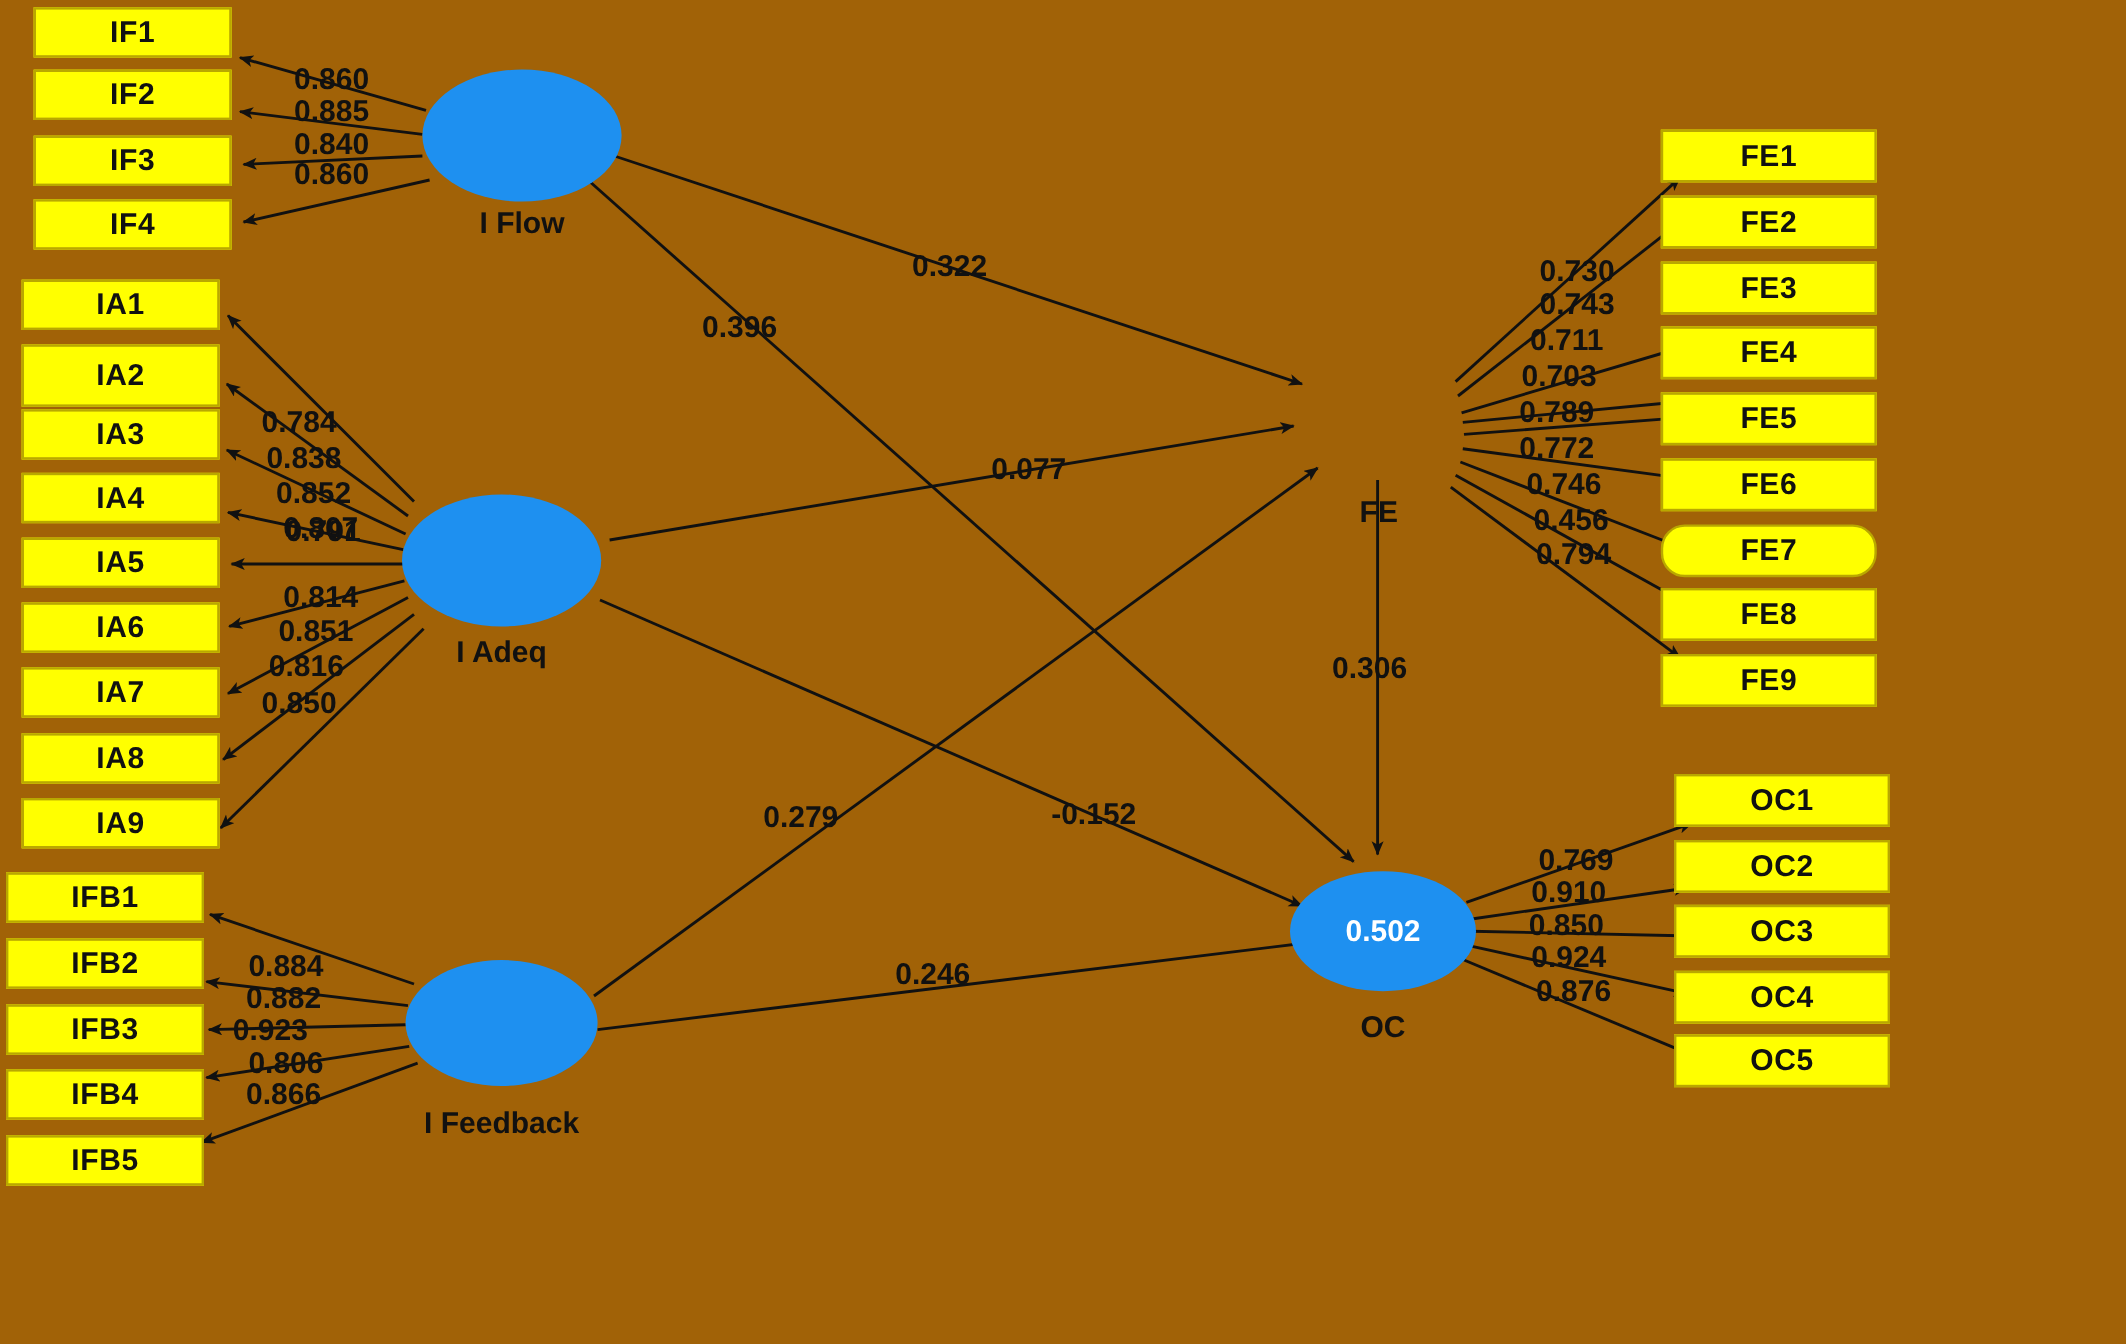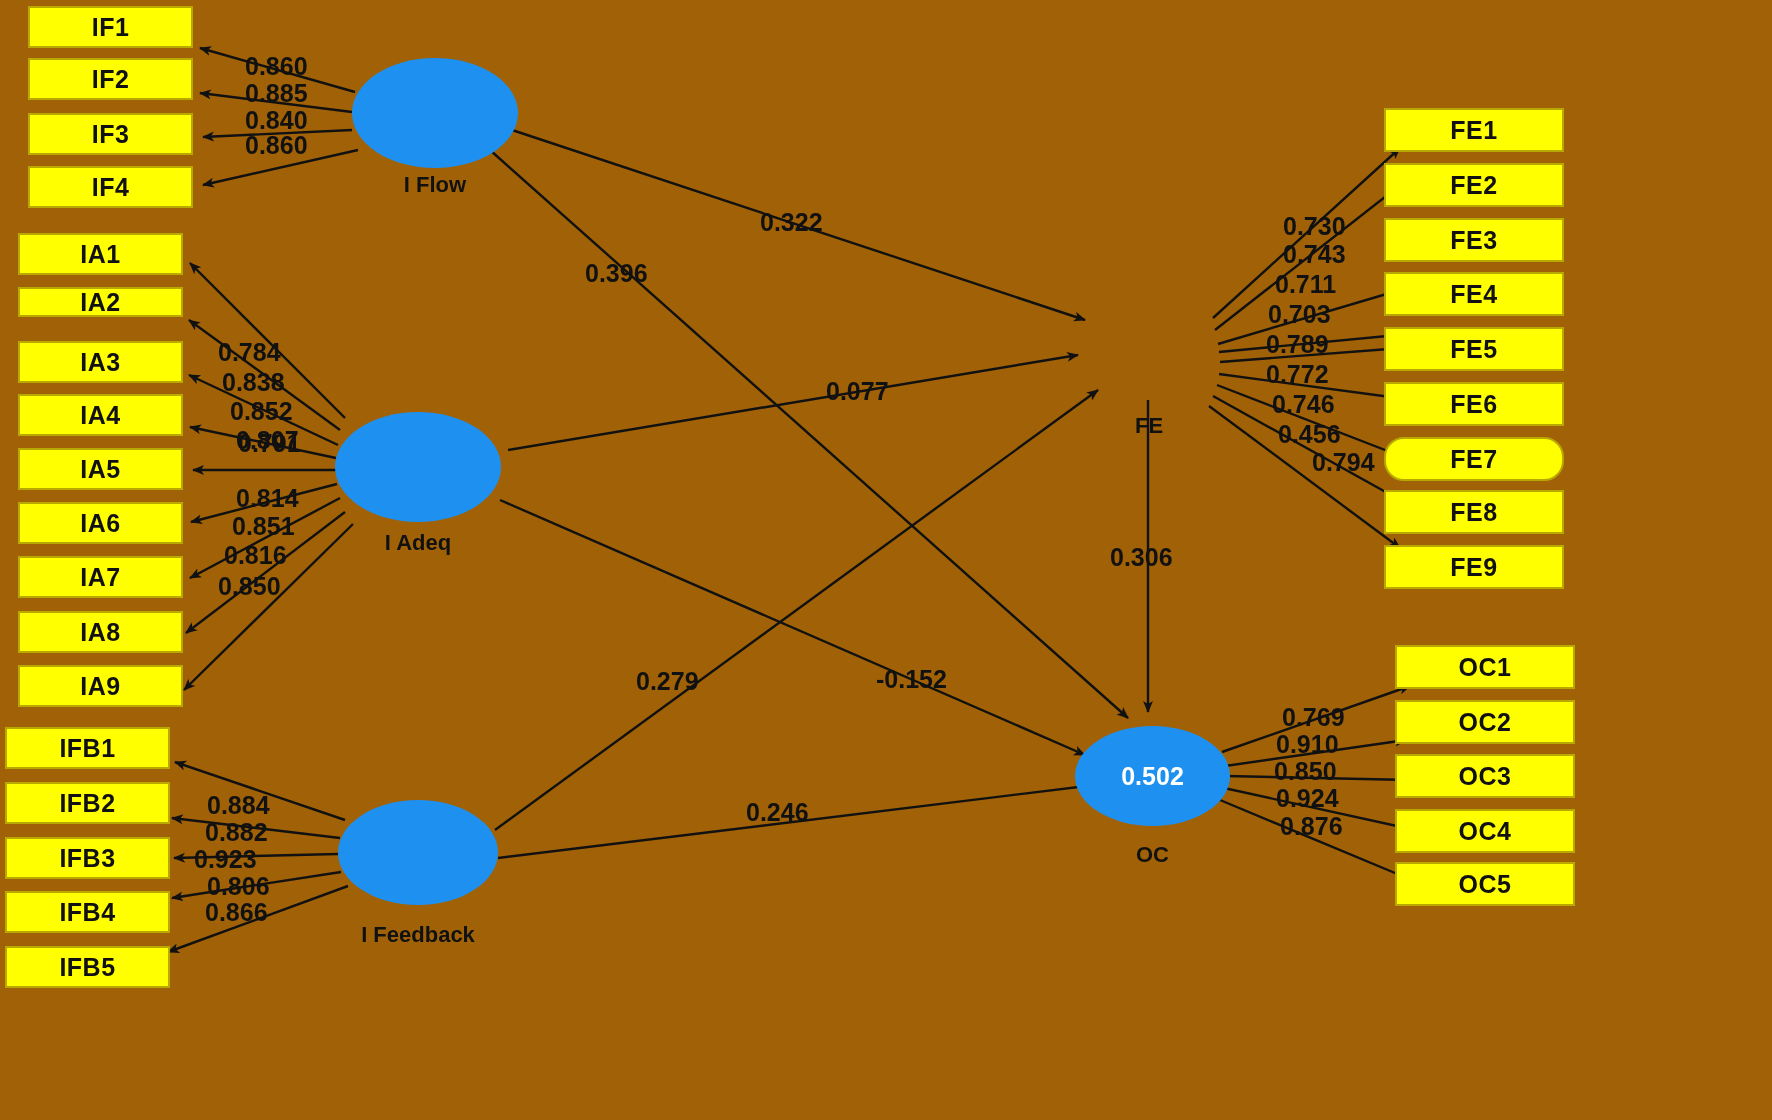--- a/index.html
+++ b/index.html
@@ -41,21 +41,21 @@
     border-radius: 50%;
     display: flex;
     align-items: center;
     justify-content: center;
     color: #ffffff;
     font-size: 25px;
     font-weight: bold;
   }
   .latent-label {
     position: absolute;
-    font-size: 22px;
+    font-size: 25px;
     font-weight: bold;
     color: #111111;
     text-align: center;
     white-space: nowrap;
   }
   .coef {
     position: absolute;
     font-size: 25px;
     font-weight: bold;
     color: #111111;
@@ -122,21 +122,21 @@
       <path d="M1148,400 L1148,712"></path>
     </g>
   </svg>
 
   <div class="ind-box" style="left:28px;  top:6px;   width:165px; height:42px;">IF1</div>
   <div class="ind-box" style="left:28px;  top:58px;  width:165px; height:42px;">IF2</div>
   <div class="ind-box" style="left:28px;  top:113px; width:165px; height:42px;">IF3</div>
   <div class="ind-box" style="left:28px;  top:166px; width:165px; height:42px;">IF4</div>
 
   <div class="ind-box" style="left:18px; top:233px; width:165px; height:42px;">IA1</div>
-  <div class="ind-box" style="left:18px; top:287px; width:165px; height:30px;">IA2</div>
+  <div class="ind-box" style="left:18px; top:287px; width:165px; height:52px;">IA2</div>
   <div class="ind-box" style="left:18px; top:341px; width:165px; height:42px;">IA3</div>
   <div class="ind-box" style="left:18px; top:394px; width:165px; height:42px;">IA4</div>
   <div class="ind-box" style="left:18px; top:448px; width:165px; height:42px;">IA5</div>
   <div class="ind-box" style="left:18px; top:502px; width:165px; height:42px;">IA6</div>
   <div class="ind-box" style="left:18px; top:556px; width:165px; height:42px;">IA7</div>
   <div class="ind-box" style="left:18px; top:611px; width:165px; height:42px;">IA8</div>
   <div class="ind-box" style="left:18px; top:665px; width:165px; height:42px;">IA9</div>
 
   <div class="ind-box" style="left:5px; top:727px; width:165px; height:42px;">IFB1</div>
   <div class="ind-box" style="left:5px; top:782px; width:165px; height:42px;">IFB2</div>
@@ -196,21 +196,21 @@
   <div class="coef" style="left:205px; top:898px;">0.866</div>
 
   <div class="coef" style="left:1283px; top:212px;">0.730</div>
   <div class="coef" style="left:1283px; top:240px;">0.743</div>
   <div class="coef" style="left:1275px; top:270px;">0.711</div>
   <div class="coef" style="left:1268px; top:300px;">0.703</div>
   <div class="coef" style="left:1266px; top:330px;">0.789</div>
   <div class="coef" style="left:1266px; top:360px;">0.772</div>
   <div class="coef" style="left:1272px; top:390px;">0.746</div>
   <div class="coef" style="left:1278px; top:420px;">0.456</div>
-  <div class="coef" style="left:1280px; top:448px;margin-left:32px;">0.794</div>
+  <div class="coef" style="left:1280px; top:448px;">0.794</div>
 
   <div class="coef" style="left:1282px; top:703px;">0.769</div>
   <div class="coef" style="left:1276px; top:730px;">0.910</div>
   <div class="coef" style="left:1274px; top:757px;">0.850</div>
   <div class="coef" style="left:1276px; top:784px;">0.924</div>
   <div class="coef" style="left:1280px; top:812px;">0.876</div>
 
   <div class="coef" style="left:760px; top:208px;">0.322</div>
   <div class="coef" style="left:585px; top:259px;">0.396</div>
   <div class="coef" style="left:826px; top:377px;">0.077</div>

